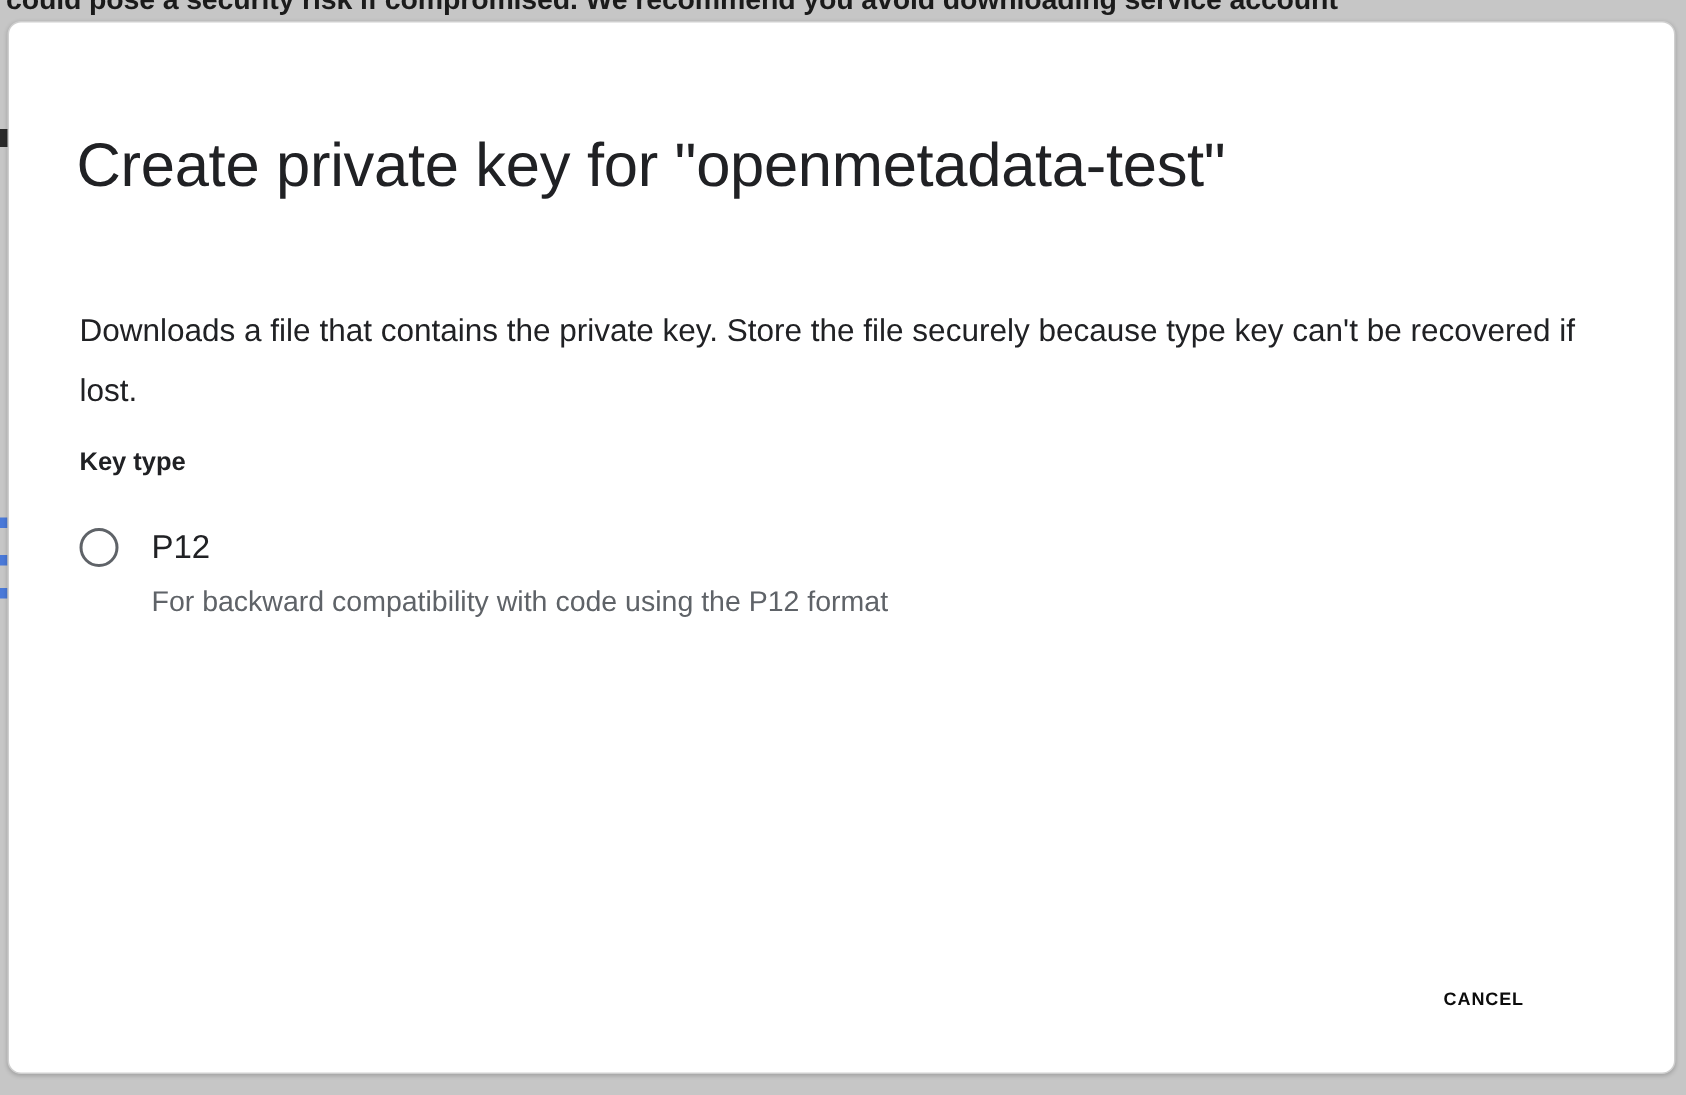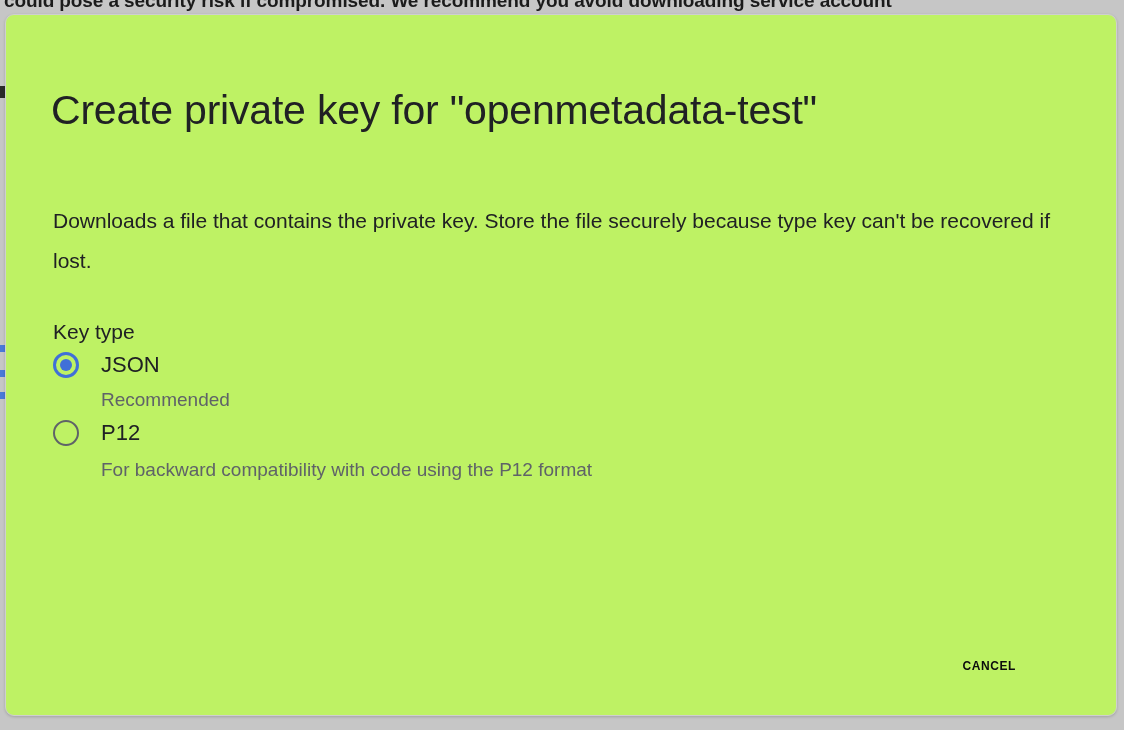--- a/index.html
+++ b/index.html
@@ -49,21 +49,21 @@
     background: #2a2a2a;
   }
 
   
   #key-dialog {
     position: absolute;
     left: 5px;
     top: 14px;
     width: 1112px;
     height: 702px;
-    background: #bef264;
+    background: #ffffff;
     border-radius: 9px;
     border: 1px solid #cfcfcf;
     box-sizing: border-box;
     box-shadow: 0 1px 3px rgba(0,0,0,0.18);
     overflow: hidden;
   }
 
   .dialog-inner {
     position: relative;
     width: 100%;
@@ -88,24 +88,23 @@
     width: 1000px;
     font-size: 21px;
     line-height: 40px;
     color: #202124;
   }
 
   .section-label {
     position: absolute;
     left: 47px;
     top: 283px;
-    font-size: 21px;
-    font-weight: normal;
-    color: #202124;
-    margin-top: 22px;
+    font-size: 17px;
+    font-weight: bold;
+    color: #202124;
   }
 
   
   .radio-group {
     position: absolute;
     left: 47px;
     top: 330px;
     width: 1000px;
   }
   .radio-option {
@@ -204,27 +203,20 @@
   <div class="dialog-inner">
 
     <h1 class="dialog-title">Create private key for "openmetadata-test"</h1>
 
     <p class="dialog-body-text">Downloads a file that contains the private key. Store the file securely because type key can't be recovered if lost.</p>
 
     <div class="section-label">Key type</div>
 
     <div class="radio-group">
 
-      <div class="radio-option option-json">
-        <div class="radio-row">
-          <span class="radio-mark on"></span>
-          <span class="radio-label">JSON</span>
-        </div>
-        <div class="radio-desc">Recommended</div>
-      </div>
 
       <div class="radio-option option-p12">
         <div class="radio-row">
           <span class="radio-mark off"></span>
           <span class="radio-label">P12</span>
         </div>
         <div class="radio-desc">For backward compatibility with code using the P12 format</div>
       </div>
 
     </div>

